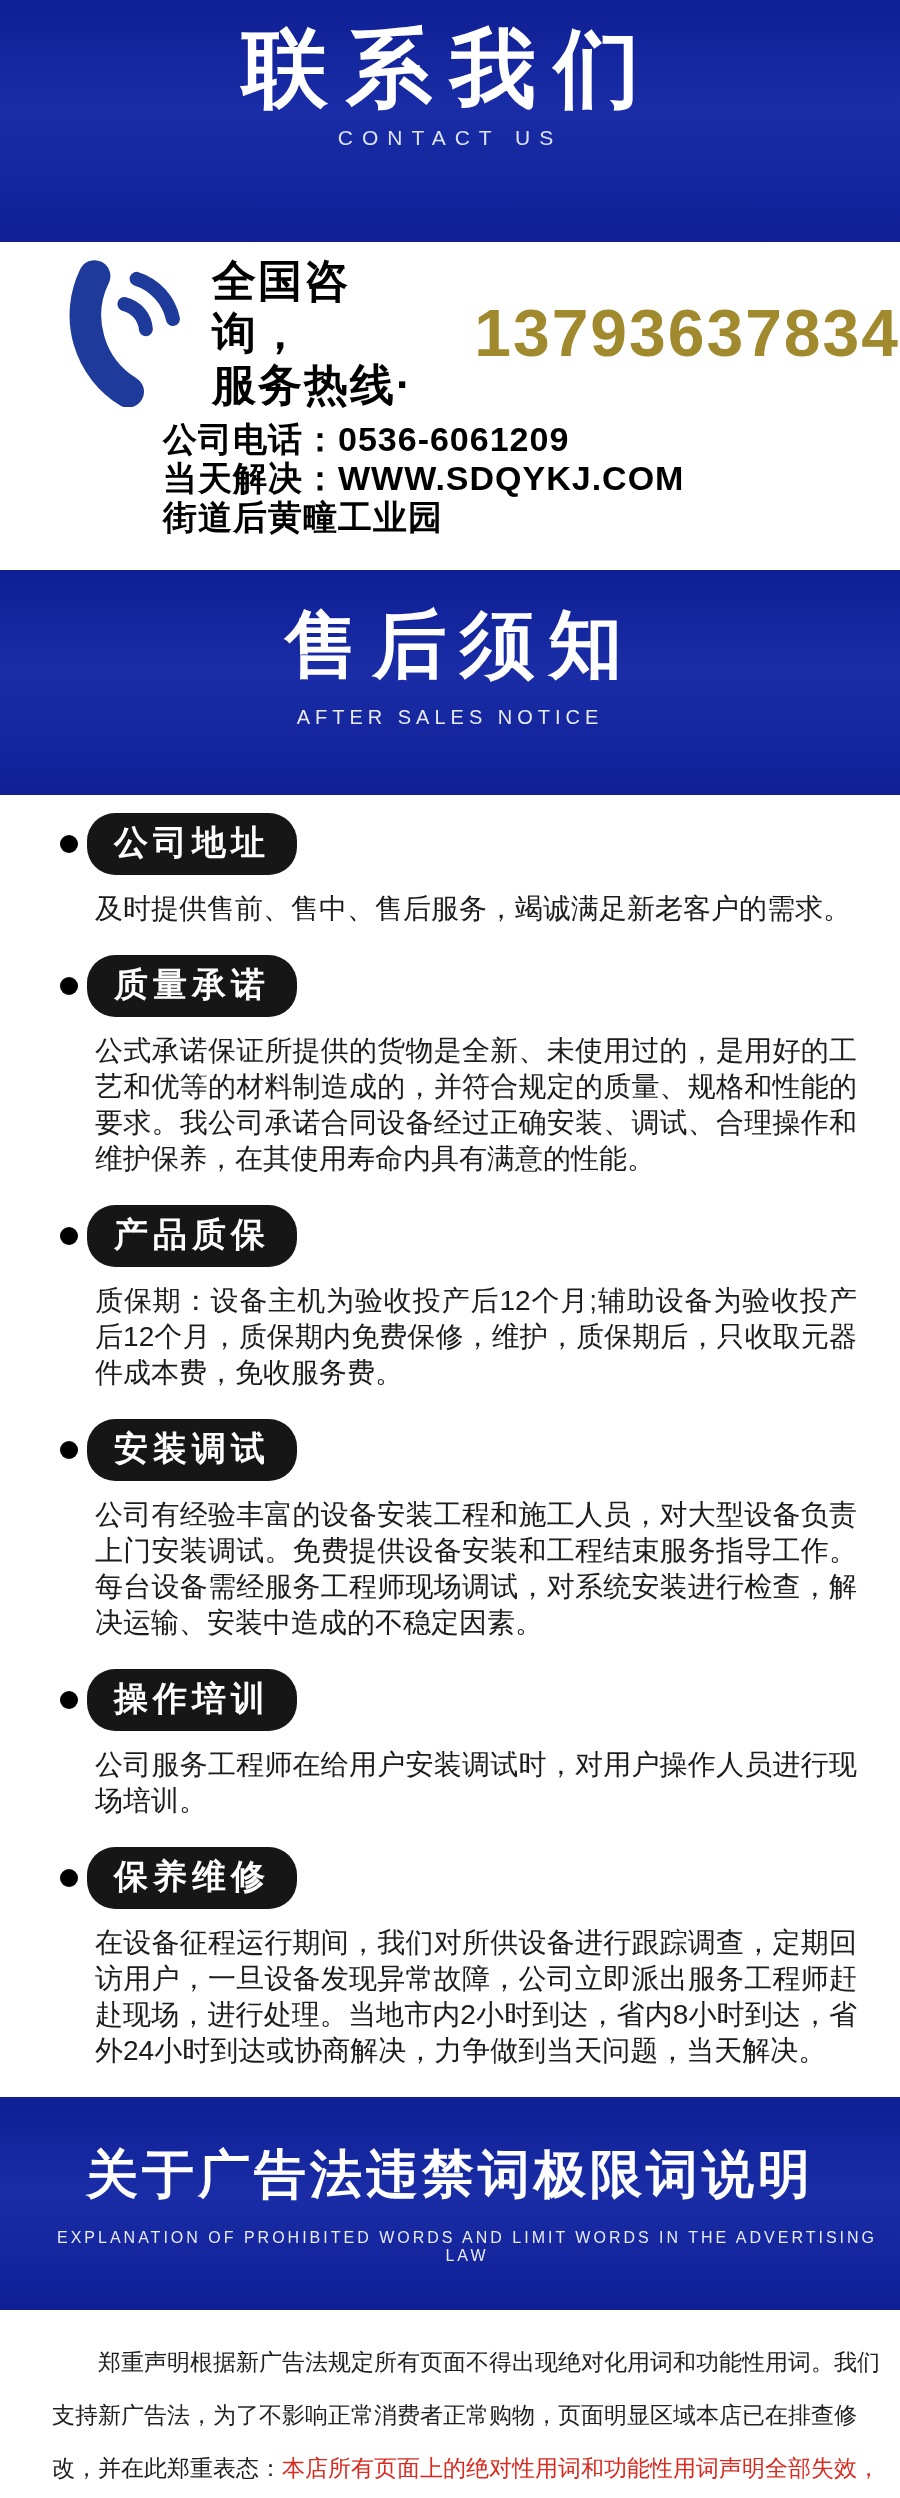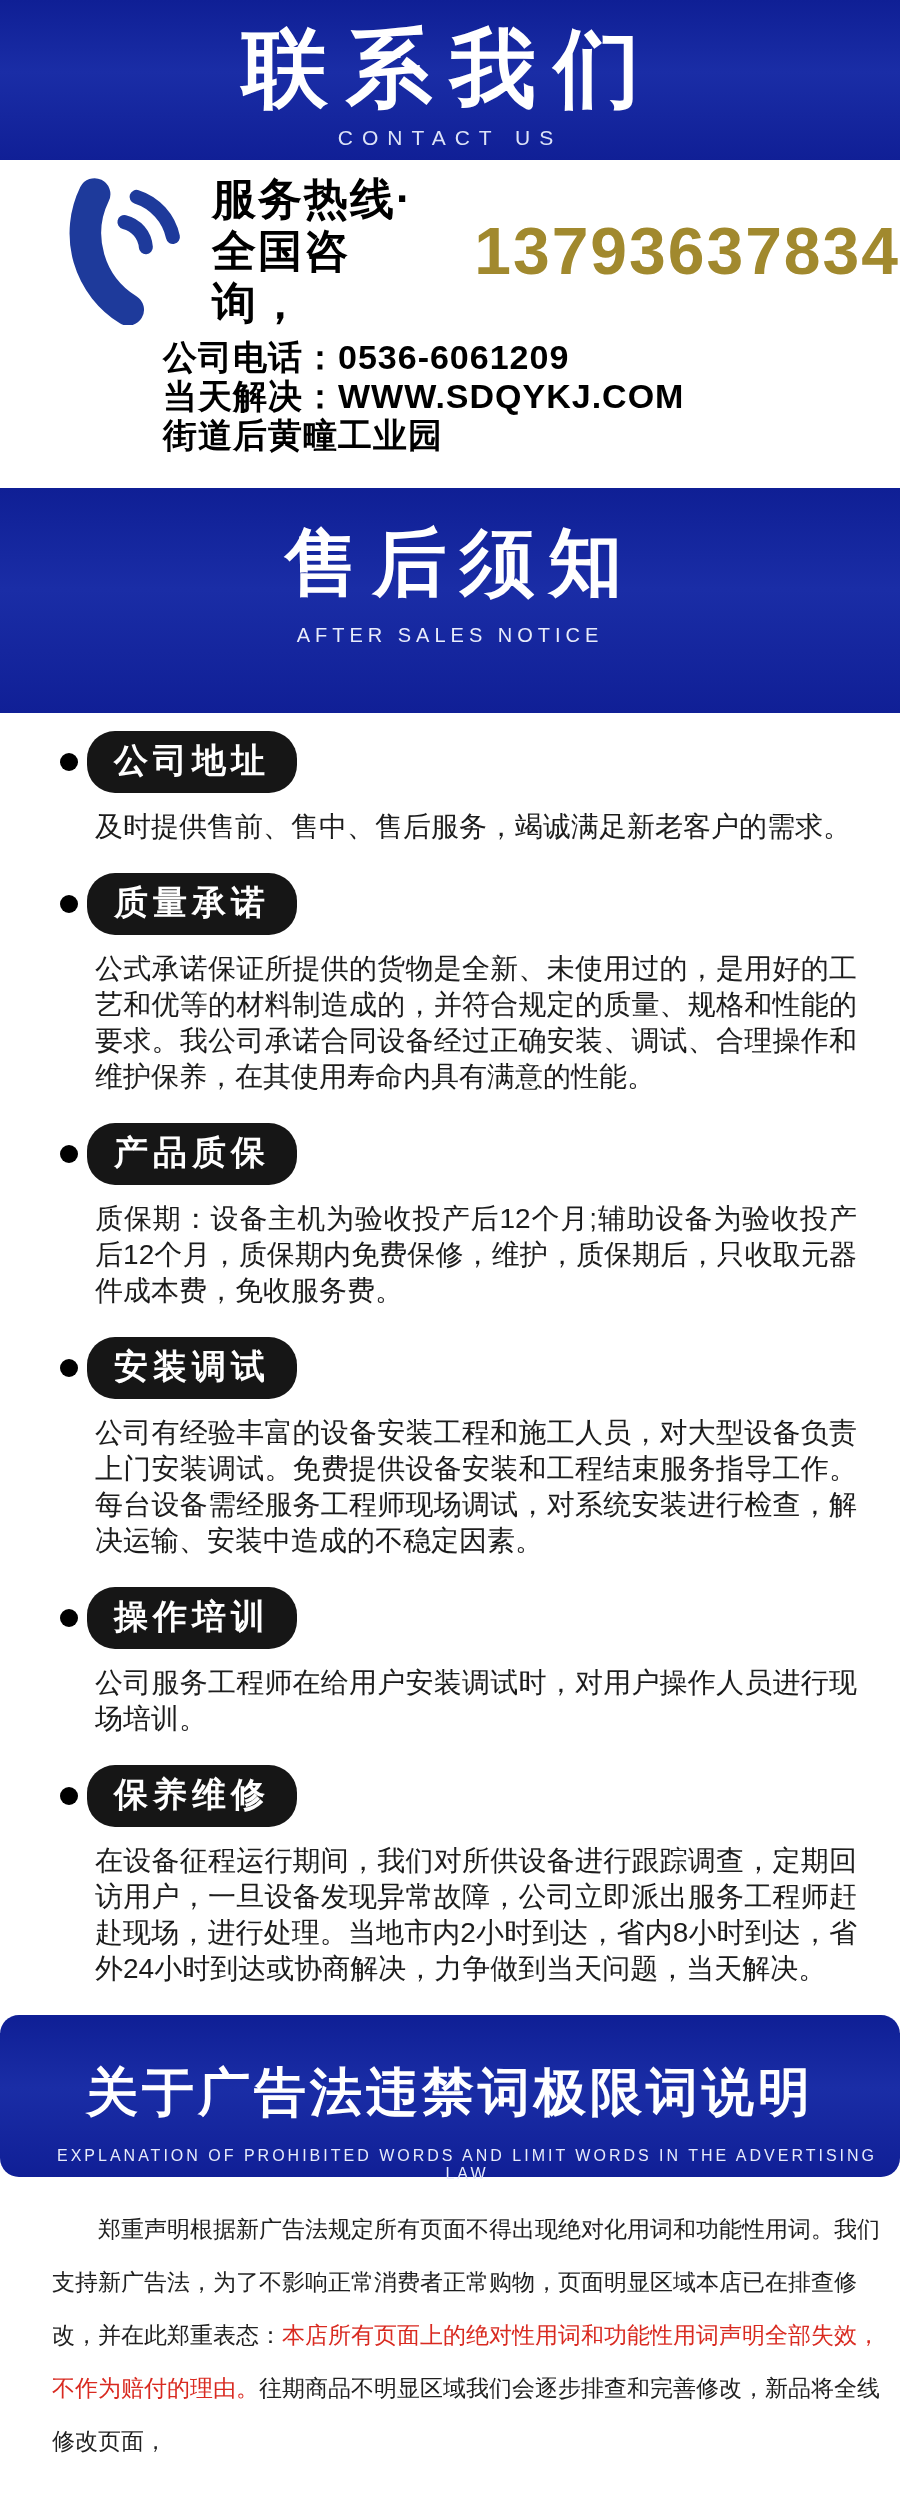--- a/index.html
+++ b/index.html
@@ -11,27 +11,27 @@
   body{
     width:900px;margin:0 auto;
     font-family:"Liberation Sans","DejaVu Sans",sans-serif;
     color:var(--text-dark);
   }
   
   .banner{
     width:900px;color:#fff;text-align:center;
     background:linear-gradient(180deg,#0f1f95 0%,#1a2da6 45%,#101f96 100%);
   }
-  .banner1{height:160px;padding-top:16px;}
+  .banner1{height:242px;padding-top:16px;}
   .banner1 .cn{font-size:86px;line-height:104px;font-weight:bold;letter-spacing:18px;}
   .banner1 .en{font-size:21px;letter-spacing:9px;color:#dde3f8;margin-top:6px;}
   .banner2{height:225px;padding-top:30px;}
   .banner2 .cn{font-size:74px;line-height:90px;font-weight:bold;letter-spacing:14px;margin-left:21px;}
   .banner2 .en{font-size:20px;letter-spacing:5px;color:#e8ecfb;margin-top:16px;}
-  .banner3{height:162px;padding-top:46px;border-radius:19px;}
+  .banner3{height:213px;padding-top:46px;}
   .banner3 .cn{font-size:52px;line-height:62px;font-weight:bold;letter-spacing:4px;}
   .banner3 .en{font-size:16px;letter-spacing:3px;color:#e8ecfb;margin-top:24px;padding-left:34px;}
   
   .contact{height:328px;padding-top:16px;background:#fff;}
   .hotline{display:flex;align-items:center;margin-left:46px;height:150px;}
   .hotline .labels{margin-left:26px;font-weight:bold;color:#000;
     font-size:44px;line-height:52px;letter-spacing:2px;}
   .hotline .number{margin-left:42px;font-size:66px;font-weight:bold;
     color:var(--gold);letter-spacing:2px;}
   .company{margin:12px 0 0 163px;font-weight:bold;color:#000;
@@ -62,22 +62,22 @@
 </header>
 
 <section class="contact">
   <div class="hotline">
     <svg class="phone-icon" width="140" height="148" viewBox="0 0 150 150" aria-hidden="true">
       <path d="M52 14 A 96 96 0 0 0 88 138" fill="none" stroke="#1e3a9b" stroke-width="34" stroke-linecap="round"></path>
       <path d="M84 44 A 30 30 0 0 1 107 71" fill="none" stroke="#1e3a9b" stroke-width="15" stroke-linecap="round"></path>
       <path d="M97 17 A 58 58 0 0 1 136 60" fill="none" stroke="#1e3a9b" stroke-width="15" stroke-linecap="round"></path>
     </svg>
     <div class="labels">
+      <div>全国咨询，</div>
       <div>服务热线·</div>
-      <div>全国咨询，</div>
     </div>
     <div class="number">13793637834</div>
   </div>
   <div class="company">
     <div><span>公司电话：</span><span>0536-6061209</span></div>
     <div><span>当天解决：</span><span>WWW.SDQYKJ.COM</span></div>
     <div>街道后黄疃工业园</div>
   </div>
 </section>
 

